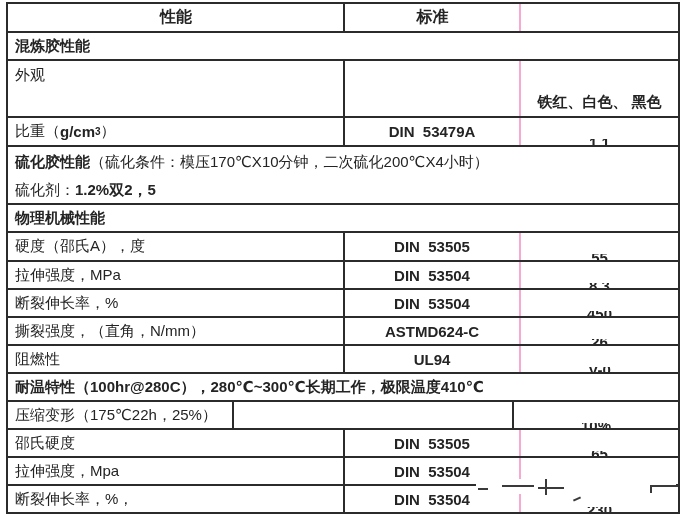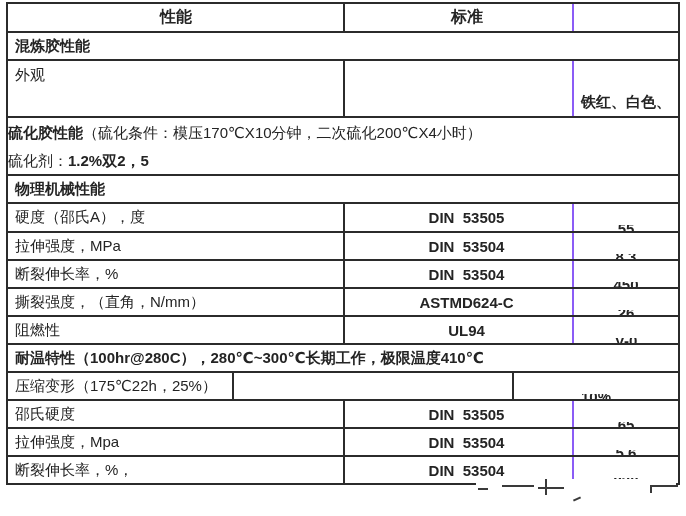--- a/index.html
+++ b/index.html
@@ -8,29 +8,29 @@
     font-family:"Liberation Sans","DejaVu Sans",sans-serif;
     color:#242424;font-size:15px;
   }
   .canvas{position:absolute;inset:0;background:#fff;overflow:hidden;}
   .tbl{position:absolute;left:6px;top:2px;width:674px;border:2px solid #2b2b2b;box-sizing:border-box;background:#fff;}
   .row{display:flex;border-bottom:2px solid #2b2b2b;box-sizing:border-box;}
   .row:last-child{border-bottom:none;border-radius:6px;}
   .h29{height:29px}.h28{height:28px}.h57{height:57px}.h58{height:58px}.h26{height:26px}
   .cell{display:flex;align-items:center;box-sizing:border-box;overflow:hidden;}
   .c1{width:337px;border-right:2px solid #2b2b2b;padding-left:7px;}
-  .c2{width:213px;border-right:2px solid #8b5cf6;justify-content:center;white-space:pre;font-weight:700;margin-left:16px;}
+  .c2{width:176px;border-right:2px solid #f9a8d4;justify-content:center;white-space:pre;font-weight:700;}
   .c3{flex:1;justify-content:center;font-weight:700;margin-top:21px;}
   .cc1{width:226px;border-right:2px solid #2b2b2b;padding-left:7px;}
   .cc2{width:280px;border-right:2px solid #2b2b2b;}
   .span-cell{width:100%;padding-left:7px;font-weight:700;}
   .hdr{justify-content:center;font-weight:700;font-size:16px;padding-left:1px;}
   .align-top{align-items:flex-start;padding-top:5px;}
   .wrap-val{display:block;text-align:center;line-height:26px;padding-top:2px;font-weight:700;width:100%;}
-  .two-line{display:block;line-height:28px;width:100%;padding-top:1px;}
+  .two-line{display:block;line-height:28px;padding-left:7px;width:100%;padding-top:1px;}
   .bold{font-weight:700;}
   .num{font-weight:700;}
   sup{font-size:10px;line-height:0;}
   
   .wm{position:absolute;background:#ffffff;}
   .dash{position:absolute;background:#3a3a3a;}
 </style>
 </head>
 <body>
 
@@ -48,20 +48,30 @@
     </div>
 
     <div class="row h57">
       <div class="cell c1 align-top">外观</div>
       <div class="cell c2"></div>
       <div class="cell c3 align-top">
         <span class="wrap-val">铁红、白色、 黑色</span>
       </div>
     </div>
 
+    <div class="row h29">
+      <div class="cell c1">
+        <span>比重（</span>
+          <span class="num">g/cm</span>
+          <sup class="num">3</sup>
+          <span>）</span>
+      </div>
+      <div class="cell c2">DIN  53479A</div>
+      <div class="cell c3">1.1</div>
+    </div>
 
     <div class="row h58">
       <div class="cell" style="width:100%;align-items:flex-start;">
         <div class="two-line">
           <div><span class="bold">硫化胶性能</span><span>（硫化条件：模压170℃X10分钟，二次硫化200℃X4小时）</span></div>
           <div><span>硫化剂：</span><span class="num">1.2%双2，5</span></div>
         </div>
       </div>
     </div>
 

